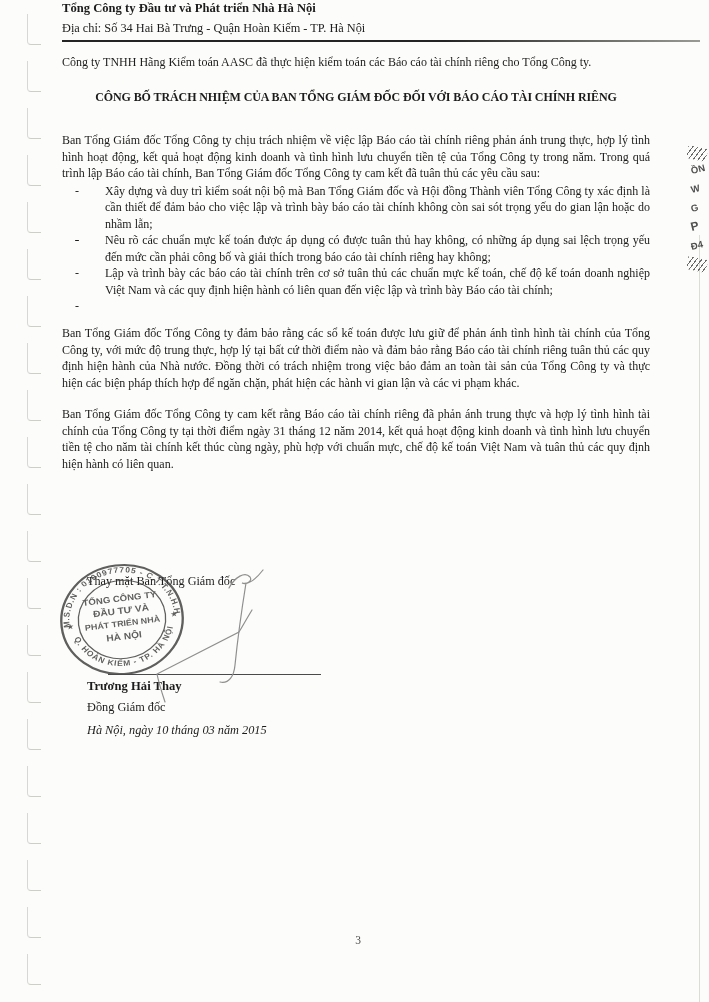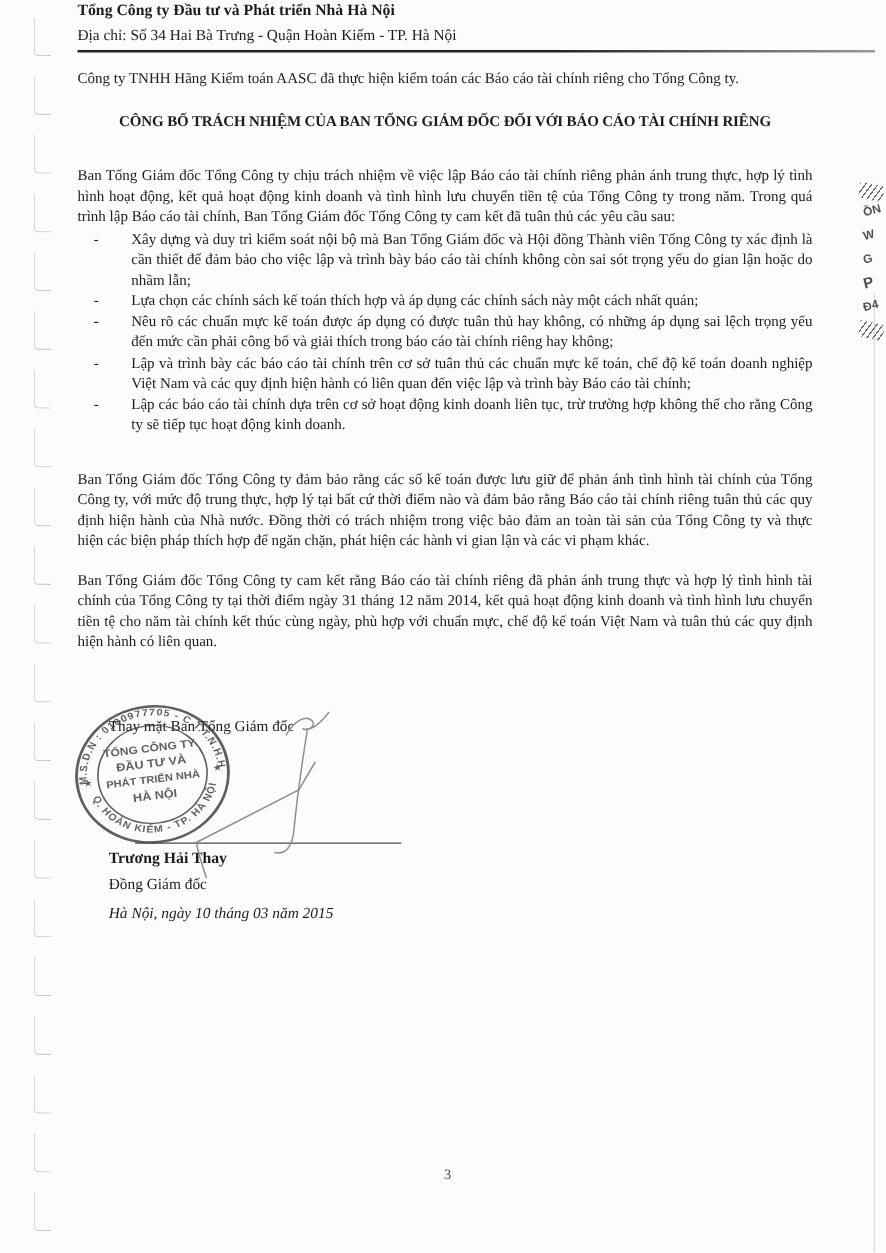--- a/index.html
+++ b/index.html
@@ -100,36 +100,34 @@
     <div class="statement-title">CÔNG BỐ TRÁCH NHIỆM CỦA BAN TỔNG GIÁM ĐỐC ĐỐI VỚI BÁO CÁO TÀI CHÍNH RIÊNG</div>
     <div class="para">Ban Tổng Giám đốc Tổng Công ty chịu trách nhiệm về việc lập Báo cáo tài chính riêng phản ánh trung thực, hợp lý tình hình hoạt động, kết quả hoạt động kinh doanh và tình hình lưu chuyển tiền tệ của Tổng Công ty trong năm. Trong quá trình lập Báo cáo tài chính, Ban Tổng Giám đốc Tổng Công ty cam kết đã tuân thủ các yêu cầu sau:</div>
 
     <div class="commit-list">
       <div class="commit-row">
         <span class="commit-marker">-</span>
         <span>Xây dựng và duy trì kiểm soát nội bộ mà Ban Tổng Giám đốc và Hội đồng Thành viên Tổng Công ty xác định là cần thiết để đảm bảo cho việc lập và trình bày báo cáo tài chính không còn sai sót trọng yếu do gian lận hoặc do nhầm lẫn;</span>
       </div>
       <div class="commit-row">
         <span class="commit-marker">-</span>
-        <span>Lựa chọn các chính sách kế toán thích hợp và áp dụng các chính sách này một cách nhất quán;</span>
       </div>
       <div class="commit-row">
         <span class="commit-marker">-</span>
       </div>
       <div class="commit-row">
         <span class="commit-marker">-</span>
         <span>Nêu rõ các chuẩn mực kế toán được áp dụng có được tuân thủ hay không, có những áp dụng sai lệch trọng yếu đến mức cần phải công bố và giải thích trong báo cáo tài chính riêng hay không;</span>
       </div>
       <div class="commit-row">
         <span class="commit-marker">-</span>
         <span>Lập và trình bày các báo cáo tài chính trên cơ sở tuân thủ các chuẩn mực kế toán, chế độ kế toán doanh nghiệp Việt Nam và các quy định hiện hành có liên quan đến việc lập và trình bày Báo cáo tài chính;</span>
       </div>
       <div class="commit-row">
         <span class="commit-marker">-</span>
-        <span>Lập các báo cáo tài chính dựa trên cơ sở hoạt động kinh doanh liên tục, trừ trường hợp không thể cho rằng Công ty sẽ tiếp tục hoạt động kinh doanh.</span>
       </div>
     </div>
 
     <div class="para">Ban Tổng Giám đốc Tổng Công ty đảm bảo rằng các sổ kế toán được lưu giữ để phản ánh tình hình tài chính của Tổng Công ty, với mức độ trung thực, hợp lý tại bất cứ thời điểm nào và đảm bảo rằng Báo cáo tài chính riêng tuân thủ các quy định hiện hành của Nhà nước. Đồng thời có trách nhiệm trong việc bảo đảm an toàn tài sản của Tổng Công ty và thực hiện các biện pháp thích hợp để ngăn chặn, phát hiện các hành vi gian lận và các vi phạm khác.</div>
     <div class="para" style="margin-top:15px">Ban Tổng Giám đốc Tổng Công ty cam kết rằng Báo cáo tài chính riêng đã phản ánh trung thực và hợp lý tình hình tài chính của Tổng Công ty tại thời điểm ngày 31 tháng 12 năm 2014, kết quả hoạt động kinh doanh và tình hình lưu chuyển tiền tệ cho năm tài chính kết thúc cùng ngày, phù hợp với chuẩn mực, chế độ kế toán Việt Nam và tuân thủ các quy định hiện hành có liên quan.</div>
   </div>
 
   <div class="sig-area">
     <div class="on-behalf">Thay mặt Ban Tổng Giám đốc</div>
 

